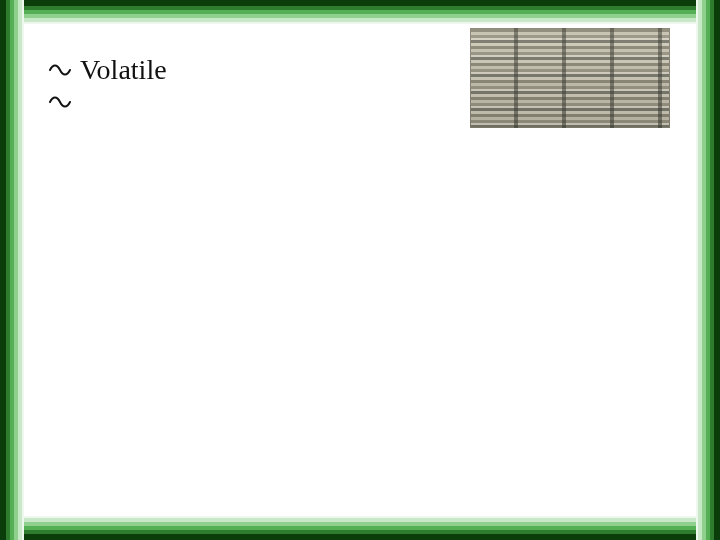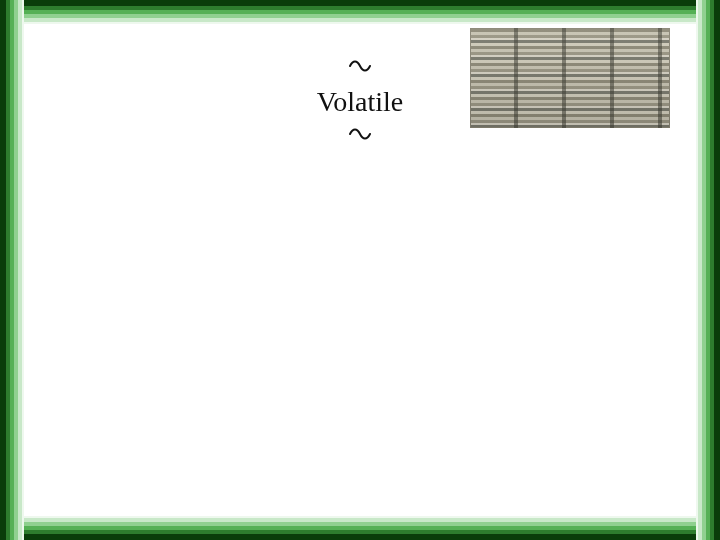--- a/index.html
+++ b/index.html
@@ -64,21 +64,20 @@
 
   .body {
     padding-top: 30px;
   }
 
   .bullet-row {
     display: flex;
     align-items: center;
     gap: 8px;
     margin-bottom: 4px;
-    flex-direction: column;
   }
 
   .bullet-icon {
     width: 24px;
     height: 24px;
     flex: 0 0 auto;
     display: inline-block;
   }
   .bullet-icon svg { width: 24px; height: 24px; display: block; }
 

